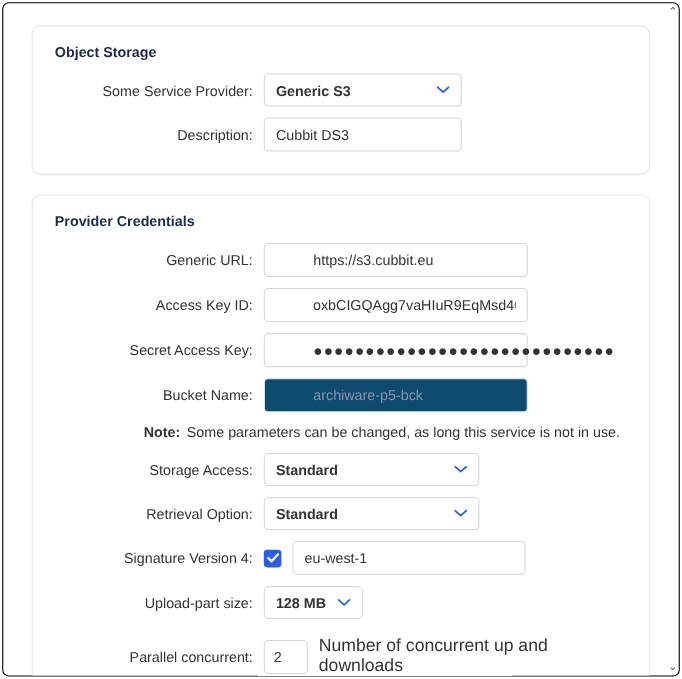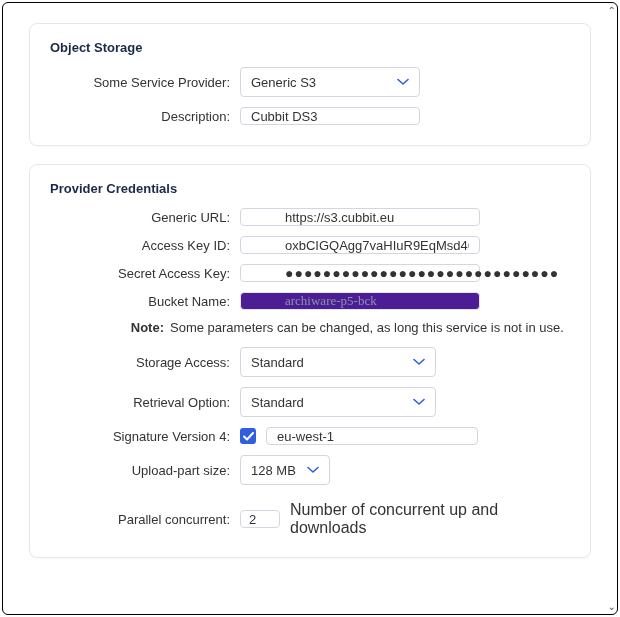--- a/index.html
+++ b/index.html
@@ -78,49 +78,49 @@
       border: 1px solid #d1d6e0;
       border-radius: 4px;
       height: 30px;
       display: flex;
       align-items: center;
       padding: 0 30px 0 10px;
       background: #fff;
       cursor: pointer;
       font-size: 13px;
       color: #333;
+      font-weight: bold;
     }
     .select-180 { width: 180px; }
     .select-240 { width: 196px; }
     .select-90 { width: 90px; }
     .chevron {
       position: absolute;
       right: 10px;
       top: 50%;
       transform: translateY(-50%);
       pointer-events: none;
     }
     .chevron svg { display: block; }
     .input {
       border: 1px solid #d1d6e0;
       border-radius: 4px;
-      height: 18px;
+      height: 31px;
       padding: 0 10px;
       font-size: 13px;
       color: #333;
       background: #fff;
       font-family: inherit;
     }
     .input-240 { width: 240px; padding-left: 44px; }
     .input-180 { width: 180px; }
     .input-readonly {
-      background: #4c1d95;
+      background: #0c4a6e;
       color: #8a94ad;
       border: 1px solid #e3e6ed;
-      font-family: Liberation Serif, serif;
     }
     .input-40 { width: 40px; text-align: left; padding: 0 8px; }
     .note-row {
       margin: 4px 0 12px 0;
       display: flex;
     }
     .note-label {
       width: 120px;
       text-align: right;
       padding-right: 6px;

